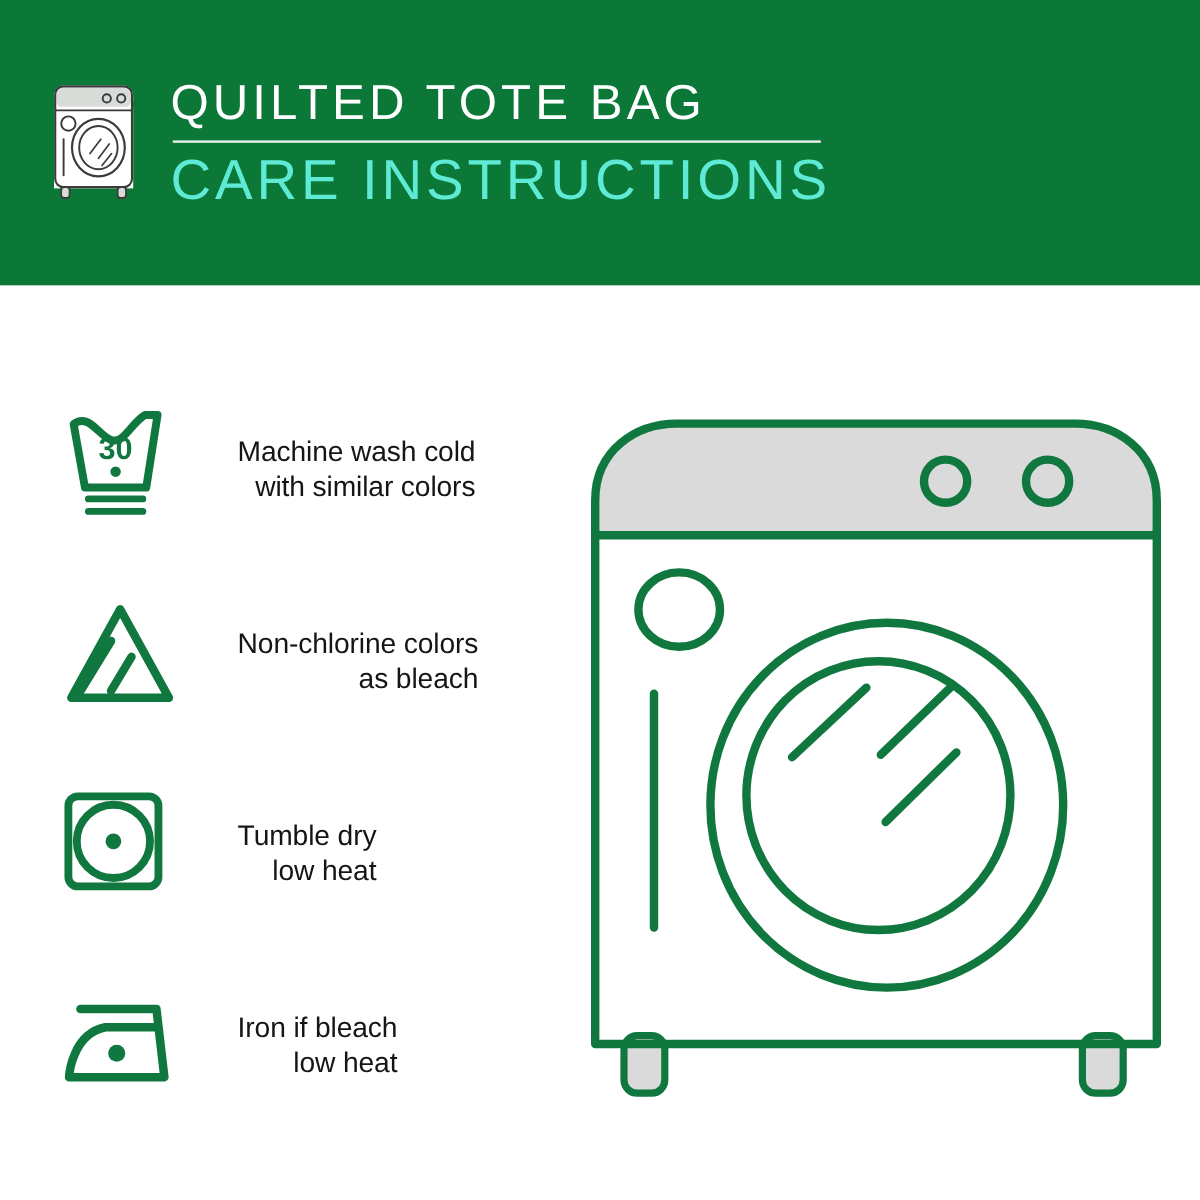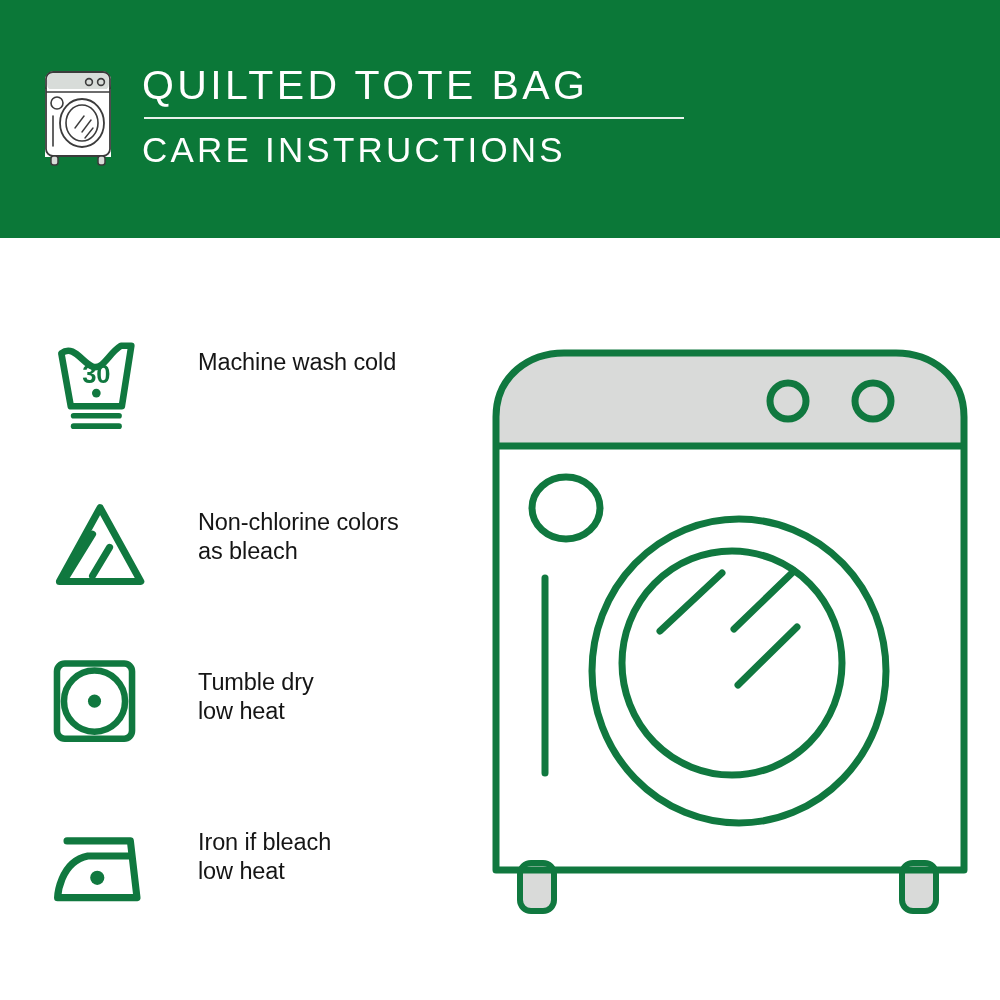--- a/index.html
+++ b/index.html
@@ -56,22 +56,22 @@
     white-space: nowrap;
     font-family: "Liberation Sans", sans-serif;
   }
   .title-rule {
     height: 2px;
     background: #e9f2ec;
     width: 540px;
     margin: 9px 0 8px 2px;
   }
   .title-line2 {
-    color: #ffffff;
-    font-size: 35px;
+    color: #5eead4;
+    font-size: 47px;
     font-weight: 400;
     letter-spacing: 3.2px;
     line-height: 46px;
     white-space: nowrap;
     font-family: "Liberation Sans", sans-serif;
   }
 
   
   #content {
     position: absolute;
@@ -97,27 +97,28 @@
   .care-symbol {
     width: 110px;
     height: 110px;
     flex: 0 0 auto;
     display: flex;
     align-items: flex-start;
     justify-content: flex-start;
   }
   .care-text {
     margin-left: 38px;
-    margin-top: 10px;
+    margin-top: 24px;
     color: #151515;
     font-size: 23.5px;
     line-height: 29px;
     font-weight: 400;
     font-family: "Liberation Sans", sans-serif;
     letter-spacing: -0.1px;
+    text-align: right;
   }
   .care-text .ln { display: block; white-space: nowrap; }
 
   
   #machine-wrap {
     position: absolute;
     left: 490px;
     top: 95px;
     width: 480px;
     height: 600px;
@@ -167,20 +168,21 @@
           <svg viewBox="0 0 110 100" width="104" height="95" xmlns="http://www.w3.org/2000/svg">
             <path d="M12 16 C 25 6, 34 26, 45 30 C 56 34, 62 16, 75 8 L 86 8 L 76 72 L 22 72 Z" fill="none" stroke="#10783f" stroke-width="7" stroke-linejoin="round" stroke-linecap="round"></path>
             <text x="49" y="47" font-family="'Liberation Sans', sans-serif" font-size="27" font-weight="700" fill="#10783f" text-anchor="middle">30</text>
             <circle cx="49" cy="58" r="4.6" fill="#10783f"></circle>
             <rect x="22" y="79" width="54" height="6" rx="3" fill="#10783f"></rect>
             <rect x="22" y="90" width="54" height="6" rx="3" fill="#10783f"></rect>
           </svg>
         </div>
         <div class="care-text">
           <span class="ln">Machine wash cold</span>
+          <span class="ln">with similar colors</span>
         </div>
       </div>
 
       <div class="care-row">
         <div class="care-symbol">
           <svg viewBox="0 0 110 100" width="104" height="95" xmlns="http://www.w3.org/2000/svg">
             <path d="M53 10 L 96 88 L 10 88 Z" fill="none" stroke="#10783f" stroke-width="7.5" stroke-linejoin="round"></path>
             <line x1="45" y1="38" x2="18" y2="82" stroke="#10783f" stroke-width="7.5" stroke-linecap="round"></line>
             <line x1="63" y1="52" x2="45" y2="82" stroke="#10783f" stroke-width="7.5" stroke-linecap="round"></line>
           </svg>

